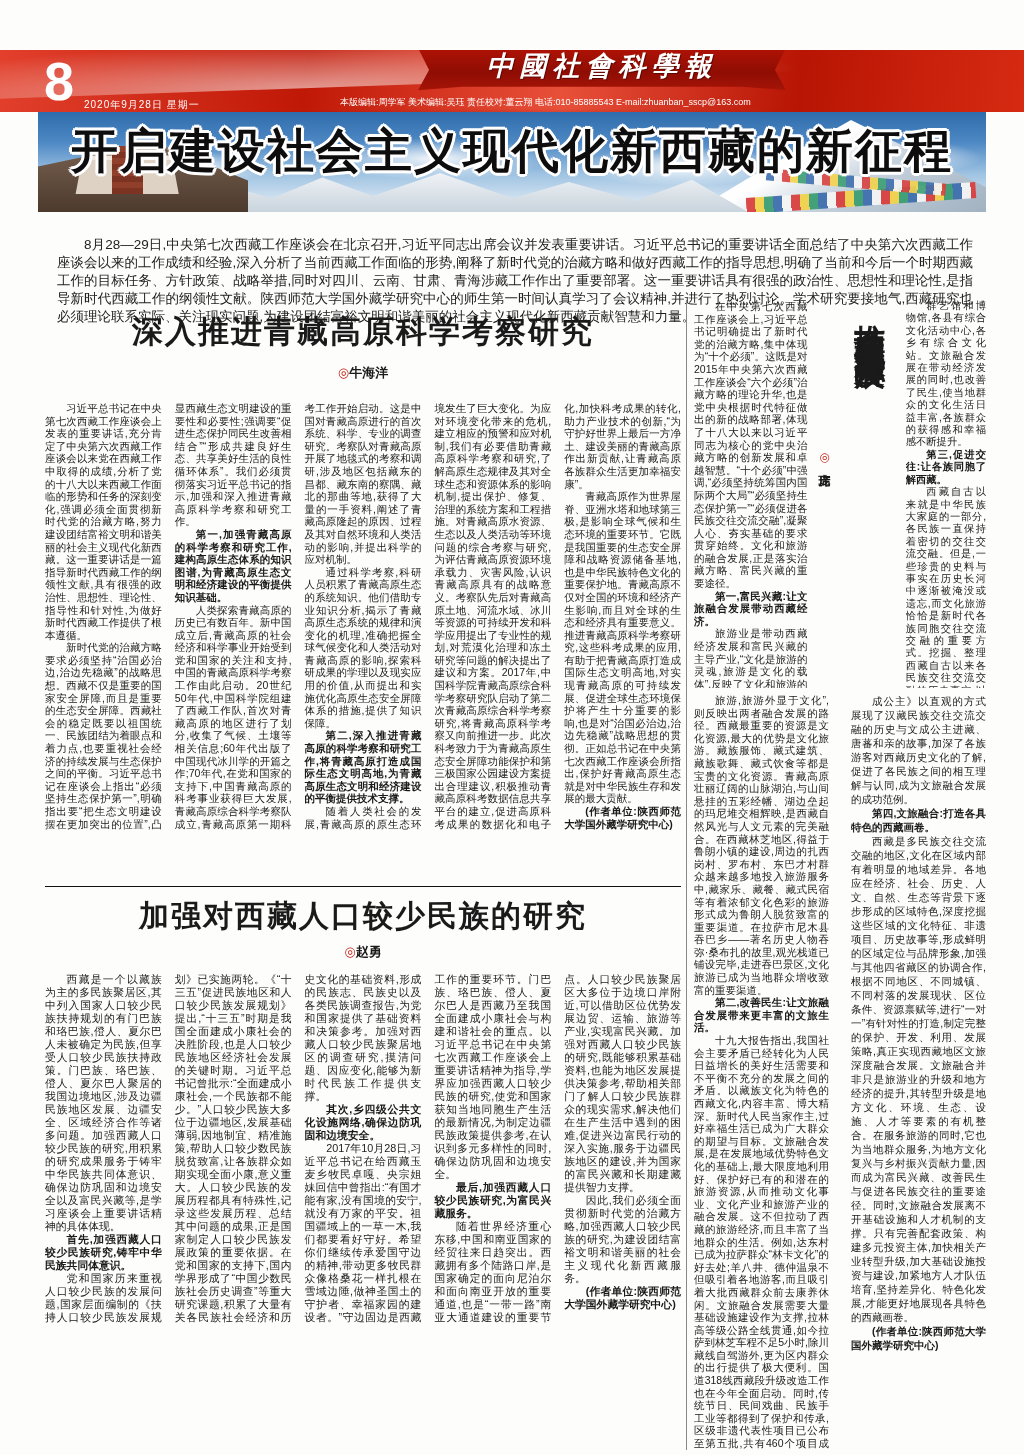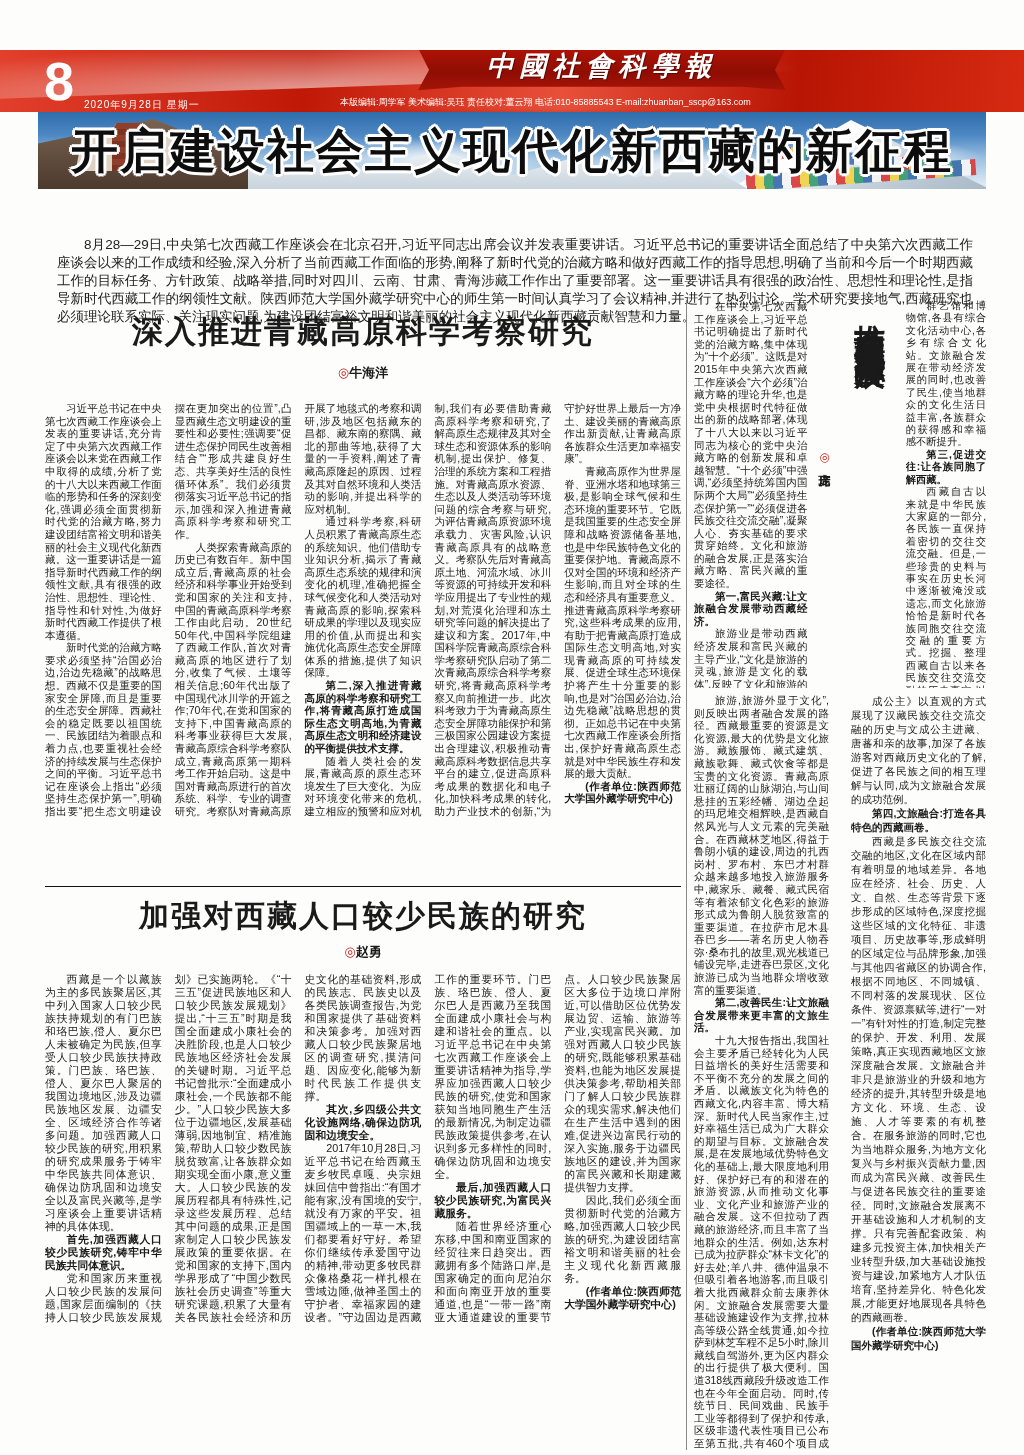--- a/index.html
+++ b/index.html
@@ -20,21 +20,21 @@
   .dateline{position:absolute;left:84px;top:48px;font-size:10px;color:#fff;letter-spacing:1px;}
   #masthead{position:absolute;left:418px;top:-2px;width:368px;height:44px;background:
     linear-gradient(180deg,#b01205 0%,#8f0d03 55%,#a81508 100%);
     clip-path:polygon(0 0,100% 0,97% 50%,100% 96%,88% 88%,12% 88%,0 96%,3% 50%);
     display:flex;align-items:flex-start;justify-content:center;box-shadow:0 2px 4px rgba(80,0,0,.4);}
   #masthead span{font-family:"Liberation Serif","DejaVu Serif",serif;font-weight:bold;
     font-style:italic;font-size:27px;color:#fff;letter-spacing:6px;text-shadow:1px 1px 0 #5e0800;}
   .editorline{position:absolute;left:340px;top:46px;width:560px;font-size:9px;color:#fff;white-space:nowrap;}
 
   
-  #photo{position:absolute;left:38px;top:112px;width:948px;height:77px;overflow:hidden;
+  #photo{position:absolute;left:38px;top:112px;width:948px;height:100px;overflow:hidden;
     background:linear-gradient(180deg,#2f6cab 0%,#4d88c4 30%,#9fc3e2 62%,#e9f1f8 100%);}
   .cloudband{position:absolute;left:0;top:26px;width:100%;height:52px;background:
     radial-gradient(120px 26px at 15% 60%,rgba(255,255,255,.95),rgba(255,255,255,0) 70%),
     radial-gradient(160px 30px at 42% 40%,rgba(255,255,255,.9),rgba(255,255,255,0) 70%),
     radial-gradient(150px 28px at 68% 55%,rgba(255,255,255,.92),rgba(255,255,255,0) 70%),
     radial-gradient(130px 26px at 90% 38%,rgba(255,255,255,.9),rgba(255,255,255,0) 70%);}
   .peak1{position:absolute;right:0;top:8px;width:300px;height:96px;background:
     linear-gradient(150deg,#fefefe 40%,#c6d2dd 60%,#9fb0bf 100%);
     clip-path:polygon(55% 0,100% 70%,100% 100%,0 100%,20% 62%);}
   .ridge{position:absolute;left:150px;bottom:0;width:560px;height:46px;background:
@@ -126,20 +126,21 @@
   <div id="intro">
     <p>8月28—29日,中央第七次西藏工作座谈会在北京召开,习近平同志出席会议并发表重要讲话。习近平总书记的重要讲话全面总结了中央第六次西藏工作座谈会以来的工作成绩和经验,深入分析了当前西藏工作面临的形势,阐释了新时代党的治藏方略和做好西藏工作的指导思想,明确了当前和今后一个时期西藏工作的目标任务、方针政策、战略举措,同时对四川、云南、甘肃、青海涉藏工作作出了重要部署。这一重要讲话具有很强的政治性、思想性和理论性,是指导新时代西藏工作的纲领性文献。陕西师范大学国外藏学研究中心的师生第一时间认真学习了会议精神,并进行了热烈讨论。学术研究要接地气,西藏研究也必须理论联系实际、关注现实问题,为建设团结富裕文明和谐美丽的社会主义现代化新西藏贡献智慧和力量。</p>
   </div>
 
   <div id="a1">
     <h2 class="title">深入推进青藏高原科学考察研究</h2>
     <p class="byline"><span class="ring">◎</span><span>牛海洋</span></p>
     <div class="body">
       <p>习近平总书记在中央第七次西藏工作座谈会上发表的重要讲话,充分肯定了中央第六次西藏工作座谈会以来党在西藏工作中取得的成绩,分析了党的十八大以来西藏工作面临的形势和任务的深刻变化,强调必须全面贯彻新时代党的治藏方略,努力建设团结富裕文明和谐美丽的社会主义现代化新西藏。这一重要讲话是一篇指导新时代西藏工作的纲领性文献,具有很强的政治性、思想性、理论性、指导性和针对性,为做好新时代西藏工作提供了根本遵循。</p>
       <p>新时代党的治藏方略要求必须坚持“治国必治边,治边先稳藏”的战略思想。西藏不仅是重要的国家安全屏障,而且是重要的生态安全屏障。西藏社会的稳定既要以祖国统一、民族团结为着眼点和着力点,也要重视社会经济的持续发展与生态保护之间的平衡。习近平总书记在座谈会上指出“必须坚持生态保护第一”,明确指出要“把生态文明建设摆在更加突出的位置”,凸显西藏生态文明建设的重要性和必要性;强调要“促进生态保护同民生改善相结合”“形成共建良好生态、共享美好生活的良性循环体系”。我们必须贯彻落实习近平总书记的指示,加强和深入推进青藏高原科学考察和研究工作。</p>
+      <p class="sub">第一,加强青藏高原的科学考察和研究工作,建构高原生态体系的知识图谱,为青藏高原生态文明和经济建设的平衡提供知识基础。</p>
       <p>人类探索青藏高原的历史已有数百年。新中国成立后,青藏高原的社会经济和科学事业开始受到党和国家的关注和支持,中国的青藏高原科学考察工作由此启动。20世纪50年代,中国科学院组建了西藏工作队,首次对青藏高原的地区进行了划分,收集了气候、土壤等相关信息;60年代出版了中国现代冰川学的开篇之作;70年代,在党和国家的支持下,中国青藏高原的科考事业获得巨大发展,青藏高原综合科学考察队成立,青藏高原第一期科考工作开始启动。这是中国对青藏高原进行的首次系统、科学、专业的调查研究。考察队对青藏高原开展了地毯式的考察和调研,涉及地区包括藏东的昌都、藏东南的察隅、藏北的那曲等地,获得了大量的一手资料,阐述了青藏高原隆起的原因、过程及其对自然环境和人类活动的影响,并提出科学的应对机制。</p>
       <p>通过科学考察,科研人员积累了青藏高原生态的系统知识。他们借助专业知识分析,揭示了青藏高原生态系统的规律和演变化的机理,准确把握全球气候变化和人类活动对青藏高原的影响,探索科研成果的学理以及现实应用的价值,从而提出和实施优化高原生态安全屏障体系的措施,提供了知识保障。</p>
       <p class="sub">第二,深入推进青藏高原的科学考察和研究工作,将青藏高原打造成国际生态文明高地,为青藏高原生态文明和经济建设的平衡提供技术支撑。</p>
       <p>随着人类社会的发展,青藏高原的原生态环境发生了巨大变化。为应对环境变化带来的危机,建立相应的预警和应对机制,我们有必要借助青藏高原科学考察和研究,了解高原生态规律及其对全球生态和资源体系的影响机制,提出保护、修复、治理的系统方案和工程措施。对青藏高原水资源、生态以及人类活动等环境问题的综合考察与研究,为评估青藏高原资源环境承载力、灾害风险,认识青藏高原具有的战略意义。考察队先后对青藏高原土地、河流水域、冰川等资源的可持续开发和科学应用提出了专业性的规划,对荒漠化治理和冻土研究等问题的解决提出了建议和方案。2017年,中国科学院青藏高原综合科学考察研究队启动了第二次青藏高原综合科学考察研究,将青藏高原科学考察又向前推进一步。此次科考致力于为青藏高原生态安全屏障功能保护和第三极国家公园建设方案提出合理建议,积极推动青藏高原科考数据信息共享平台的建立,促进高原科考成果的数据化和电子化,加快科考成果的转化,助力产业技术的创新,“为守护好世界上最后一方净土、建设美丽的青藏高原作出新贡献,让青藏高原各族群众生活更加幸福安康”。</p>
       <p>青藏高原作为世界屋脊、亚洲水塔和地球第三极,是影响全球气候和生态环境的重要环节。它既是我国重要的生态安全屏障和战略资源储备基地,也是中华民族特色文化的重要保护地。青藏高原不仅对全国的环境和经济产生影响,而且对全球的生态和经济具有重要意义。推进青藏高原科学考察研究,这些科考成果的应用,有助于把青藏高原打造成国际生态文明高地,对实现青藏高原的可持续发展、促进全球生态环境保护将产生十分重要的影响,也是对“治国必治边,治边先稳藏”战略思想的贯彻。正如总书记在中央第七次西藏工作座谈会所指出,保护好青藏高原生态就是对中华民族生存和发展的最大贡献。</p>
       <p class="attr">(作者单位:陕西师范大学国外藏学研究中心)</p>
     </div>
   </div>
 
   <div id="rule-h"></div>

